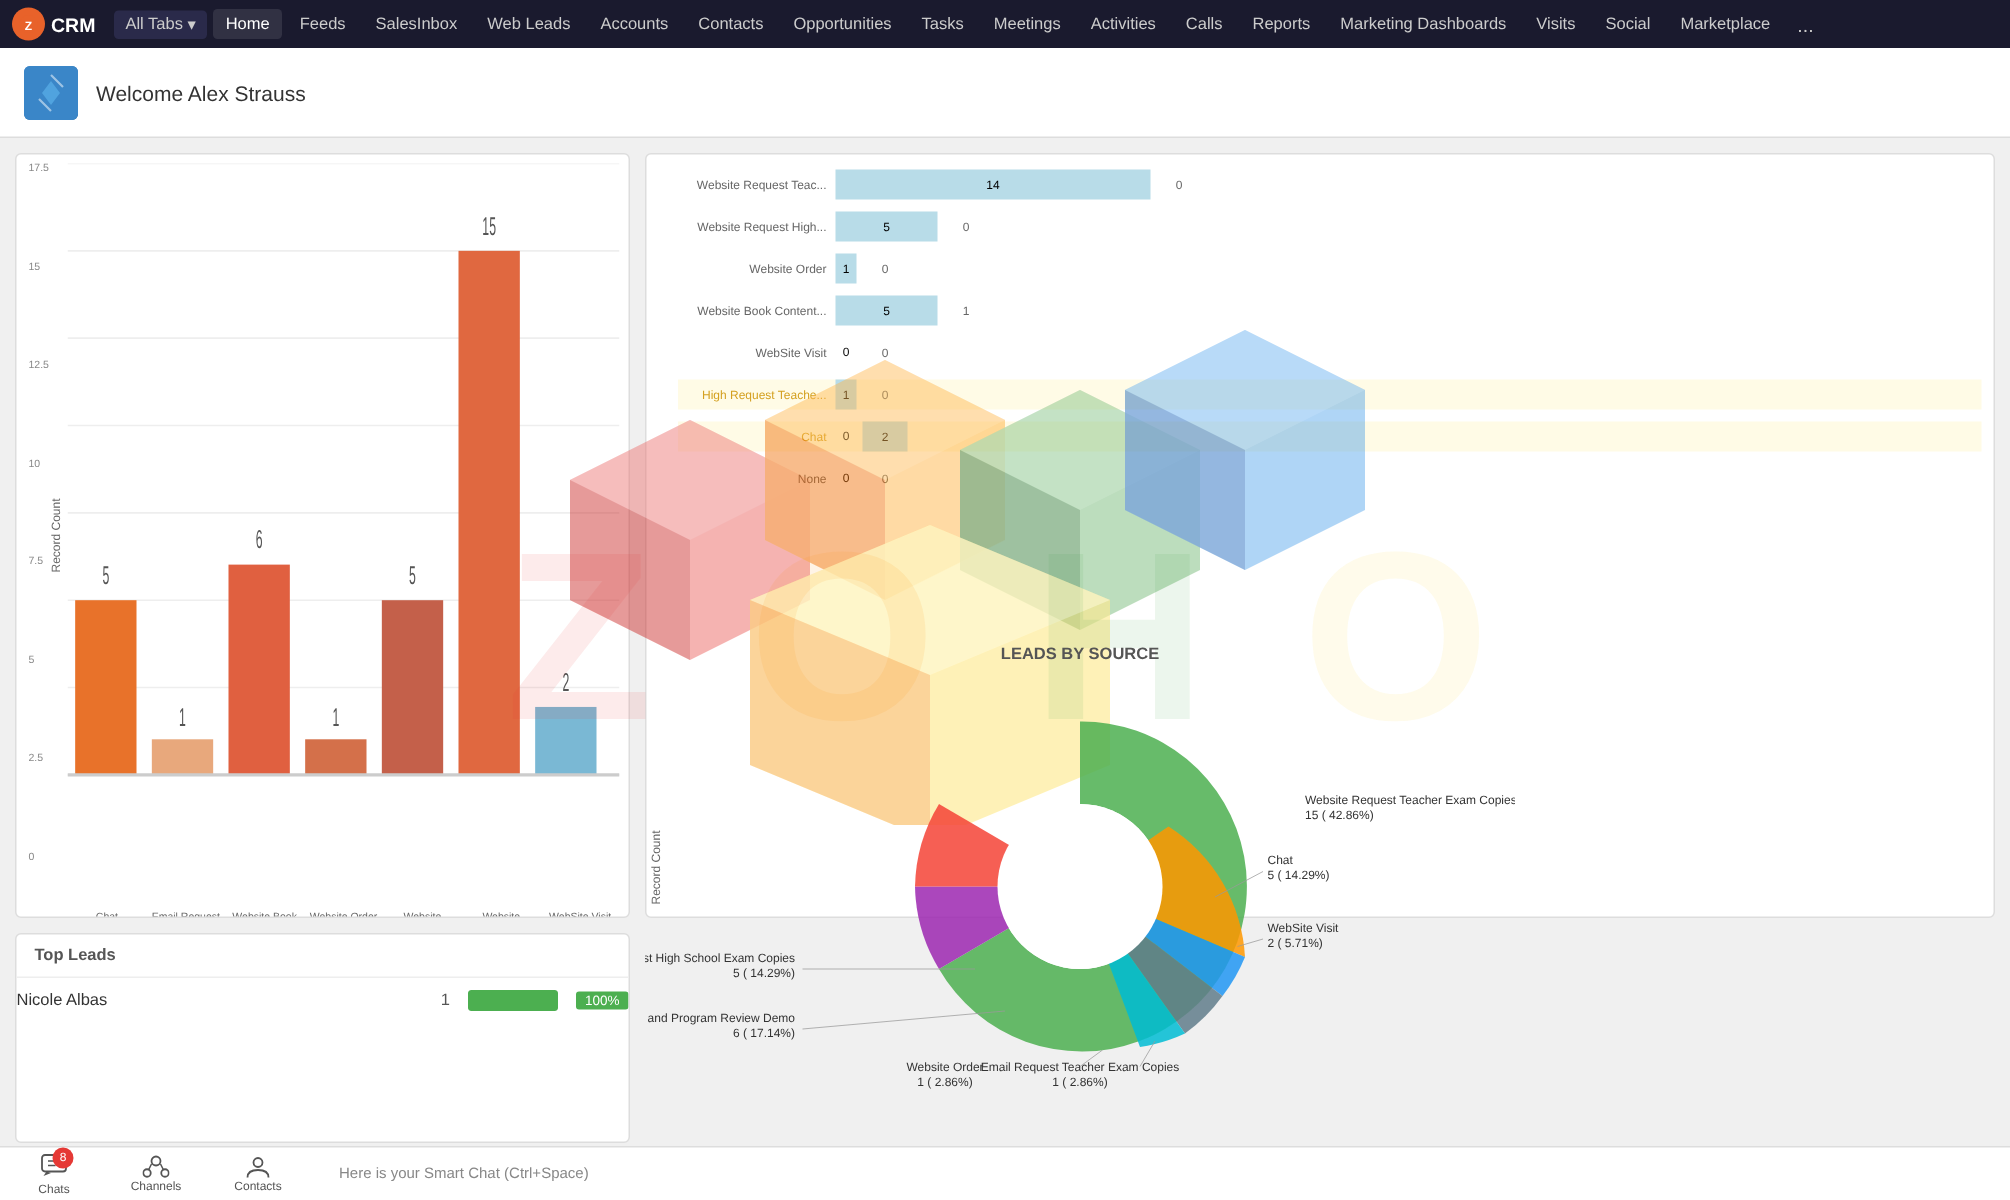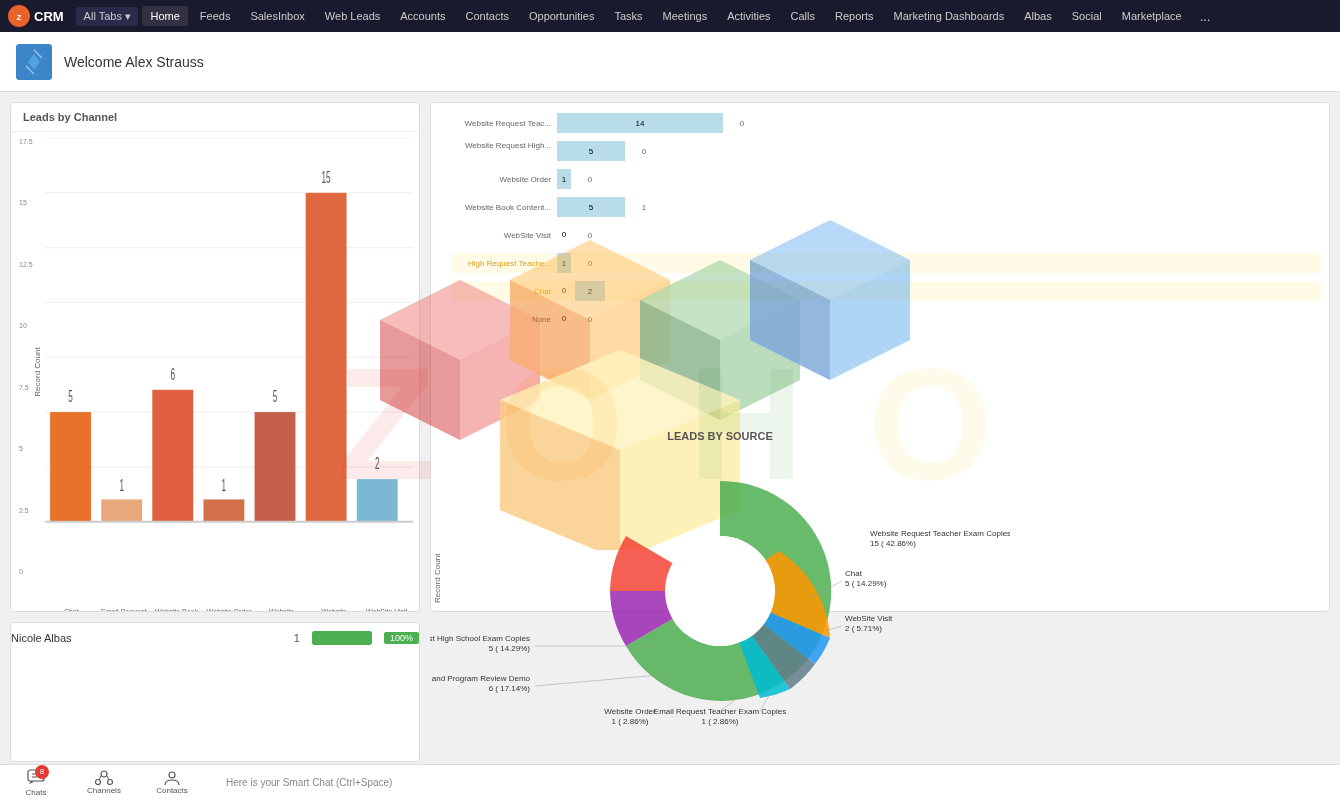--- a/index.html
+++ b/index.html
@@ -162,21 +162,21 @@
   <span class="nav-item">Web Leads</span>
   <span class="nav-item">Accounts</span>
   <span class="nav-item">Contacts</span>
   <span class="nav-item">Opportunities</span>
   <span class="nav-item">Tasks</span>
   <span class="nav-item">Meetings</span>
   <span class="nav-item">Activities</span>
   <span class="nav-item">Calls</span>
   <span class="nav-item">Reports</span>
   <span class="nav-item">Marketing Dashboards</span>
-  <span class="nav-item">Albas</span>
+  <span class="nav-item">Visits</span>
   <span class="nav-item">Social</span>
   <span class="nav-item">Marketplace</span>
   <span class="nav-more">...</span>
 </div>
 
 <div id="welcome-bar">
   <div class="welcome-avatar">
     <div class="welcome-avatar-inner">
       <svg width="36" height="36" viewBox="0 0 36 36">
         <rect width="36" height="36" fill="#3a86c8"></rect>
@@ -186,21 +186,20 @@
     </div>
   </div>
   <span class="welcome-text">Welcome Alex Strauss</span>
 </div>
 
 <div style="padding: 10px; display: flex; flex-direction: column; gap: 10px; height: calc(800px - 32px - 52px - 36px); overflow: hidden;">
 
   <div style="display: flex; gap: 10px; flex: 1; min-height: 0;">
 
     <div class="panel" style="flex: 0 0 410px; display: flex; flex-direction: column;">
-      <div class="panel-title">Leads by Channel</div>
       <div style="flex: 1; padding: 6px; position: relative;">
 
         <div style="position: absolute; left: 2px; top: 50%; transform: translateY(-50%) rotate(-90deg); font-size: 8px; color: #666; white-space: nowrap;">Record Count</div>
 
         <div style="margin-left: 28px; position: relative; height: 100%;">
           
           <div style="position: absolute; left: -26px; top: 0; height: calc(100% - 30px); display: flex; flex-direction: column; justify-content: space-between;">
             <span style="font-size: 7px; color: #888;">17.5</span>
             <span style="font-size: 7px; color: #888;">15</span>
             <span style="font-size: 7px; color: #888;">12.5</span>
@@ -270,26 +269,26 @@
 
         <div style="flex: 1; padding: 6px 8px;">
 
           <div style="display: flex; justify-content: flex-end; gap: 0; margin-bottom: 4px; padding-right: 0;">
             <div style="width: 200px;"></div>
           </div>
 
           <div style="display: flex; align-items: center; margin-bottom: 8px;">
             <div style="width: 105px; font-size: 8px; color: #666; text-align: right; padding-right: 6px;">Website Request Teac...</div>
             <div style="flex: 1; display: flex; align-items: center; gap: 4px;">
-              <div style="width: 166px; height: 20px; background: #b8dce8; display: flex; align-items: center; justify-content: center; font-size: 8px;">14</div>
-              <div style="width: 30px; font-size: 8px; color: #666; text-align: center;">0</div>
-            </div>
-          </div>
-
-          <div style="display: flex; align-items: flex-start; margin-bottom: 8px;">
+              <div style="width: 210px; height: 20px; background: #b8dce8; display: flex; align-items: center; justify-content: center; font-size: 8px;">14</div>
+              <div style="width: 30px; font-size: 8px; color: #666; text-align: center;">0</div>
+            </div>
+          </div>
+
+          <div style="display: flex; align-items: center; margin-bottom: 8px;">
             <div style="width: 105px; font-size: 8px; color: #666; text-align: right; padding-right: 6px;">Website Request High...</div>
             <div style="flex: 1; display: flex; align-items: center; gap: 4px;">
               <div style="width: 68px; height: 20px; background: #b8dce8; display: flex; align-items: center; justify-content: center; font-size: 8px;">5</div>
               <div style="width: 30px; font-size: 8px; color: #666; text-align: center;">0</div>
             </div>
           </div>
 
           <div style="display: flex; align-items: center; margin-bottom: 8px;">
             <div style="width: 105px; font-size: 8px; color: #666; text-align: right; padding-right: 6px;">Website Order</div>
             <div style="flex: 1; display: flex; align-items: center; gap: 4px;">
@@ -339,20 +338,21 @@
           </div>
 
         </div>
       </div>
     </div>
   </div>
 
   <div style="display: flex; gap: 10px; flex: 0 0 140px;">
 
     <div class="panel" style="flex: 0 0 410px;">
+      <div class="panel-title">Top Leads</div>
       <div style="padding: 8px 0;">
         <div style="display: flex; align-items: center; gap: 12px;">
           <span style="flex: 1; font-size: 11px; color: #333;">Nicole Albas</span>
           <span style="font-size: 11px; color: #555;">1</span>
           <div style="width: 60px; height: 14px; background: #eee; border-radius: 2px; overflow: hidden;">
             <div style="width: 100%; height: 100%; background: #4caf50; border-radius: 2px;"></div>
           </div>
           <span style="font-size: 9px; color: #555; background: #4caf50; color: white; padding: 1px 6px; border-radius: 2px;">100%</span>
         </div>
       </div>

